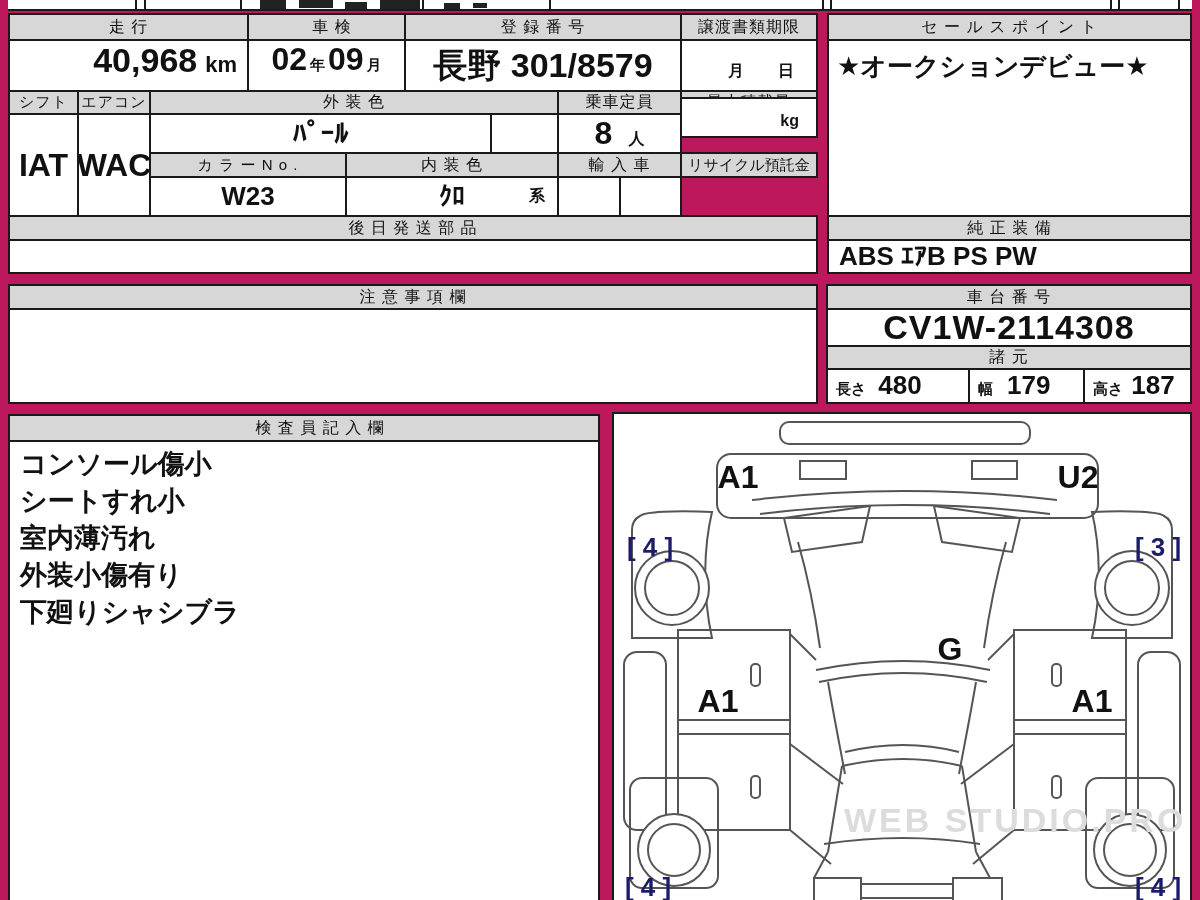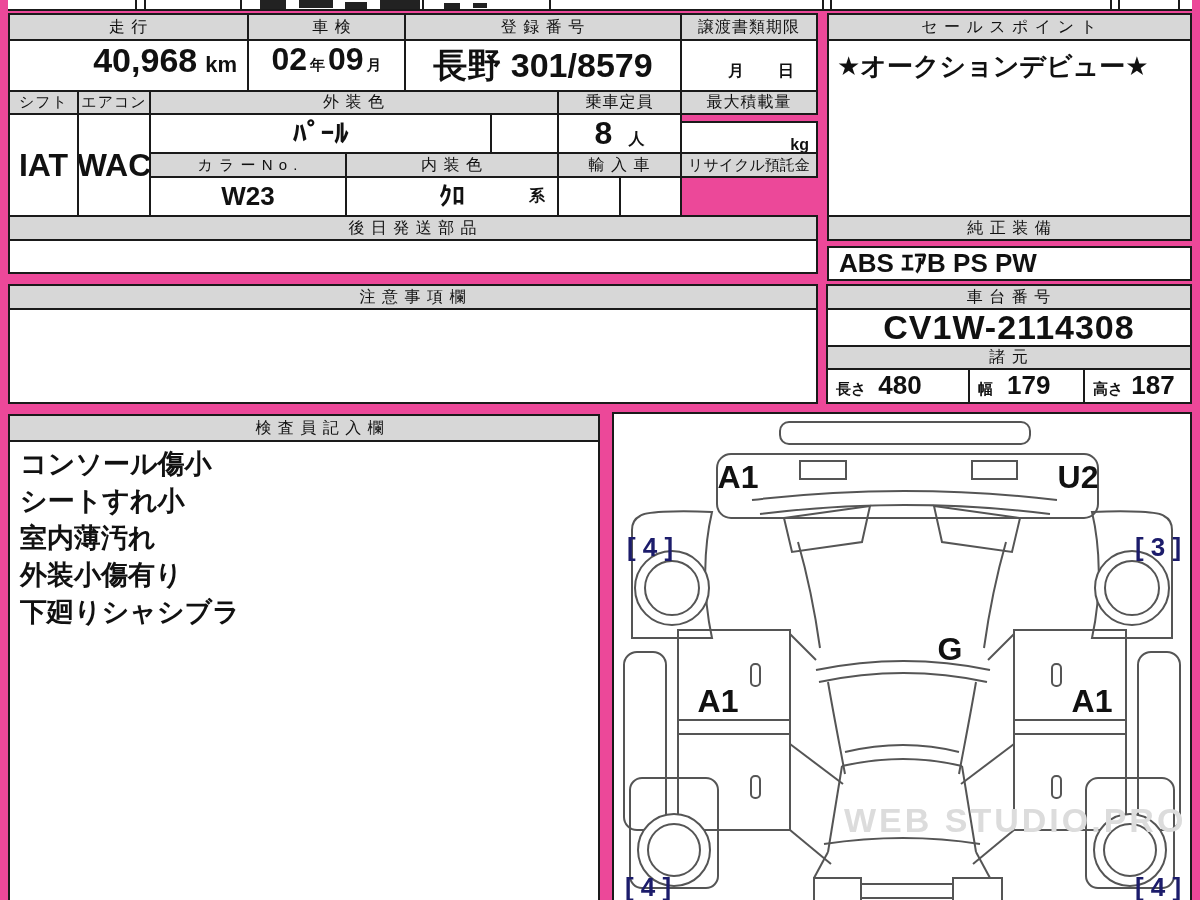--- a/index.html
+++ b/index.html
@@ -1,18 +1,18 @@
 <!DOCTYPE html>
 <html><head>
 <meta charset="utf-8">
 <style>
   html,body{margin:0;padding:0;}
   body{width:1200px;height:900px;overflow:hidden;background:#c8c8c8;
        font-family:"Liberation Sans","DejaVu Sans",sans-serif;color:#111;}
-  #sheet{position:relative;width:1200px;height:900px;background:#ec4899;overflow:hidden;}
+  #sheet{position:relative;width:1200px;height:900px;background:#be185d;overflow:hidden;}
   .box{position:absolute;box-sizing:border-box;}
   .cell{position:absolute;box-sizing:border-box;background:#fff;border:2px solid #1a1a1a;
         display:flex;align-items:center;justify-content:center;color:#111;overflow:hidden;}
   .hdr{background:#d7d7d7;font-size:16px;font-weight:500;letter-spacing:1px;white-space:pre;}
   .baseline{align-items:baseline;}
   .v34{font-size:34px;font-weight:bold;}
   .v32{font-size:32px;font-weight:bold;}
   .v28{font-size:28px;font-weight:bold;}
   .v26{font-size:26px;font-weight:bold;}
   .u16{font-size:16px;font-weight:bold;}
@@ -77,21 +77,21 @@
     <div class="cell hdr" style="left:672px;top:77px;width:138px;height:25px;">最大積載量</div>
 
     <div class="cell v32" style="left:0;top:100px;width:71px;height:104px;">IAT</div>
     <div class="cell v32" style="left:69px;top:100px;width:74px;height:104px;">WAC</div>
     <div class="cell v28" style="left:141px;top:100px;width:343px;height:41px;">ﾊﾟｰﾙ</div>
     <div class="cell" style="left:482px;top:100px;width:69px;height:41px;"></div>
     <div class="cell baseline" style="left:549px;top:100px;width:125px;height:41px;">
       <span class="v32">8</span>
       <span class="u16" style="font-weight:600;margin-left:16px;">人</span>
     </div>
-    <div class="cell" style="left:672px;top:108px;width:138px;height:41px;justify-content:flex-end;align-items:flex-end;padding:0 7px 6px 0;">
+    <div class="cell" style="left:672px;top:84px;width:138px;height:41px;justify-content:flex-end;align-items:flex-end;padding:0 17px 6px 0;">
       <span class="u16">kg</span>
     </div>
 
     <div class="cell hdr" style="left:141px;top:139px;width:198px;height:26px;font-size:15px;">カ ラ ー N o .</div>
     <div class="cell hdr" style="left:337px;top:139px;width:214px;height:26px;">内 装 色</div>
     <div class="cell hdr" style="left:549px;top:139px;width:125px;height:26px;">輸 入 車</div>
     <div class="cell hdr" style="left:672px;top:139px;width:138px;height:26px;font-size:15px;letter-spacing:0;">リサイクル預託金</div>
 
     <div class="cell v26" style="left:141px;top:163px;width:198px;height:41px;">W23</div>
     <div class="cell" style="left:337px;top:163px;width:214px;height:41px;">
@@ -104,21 +104,21 @@
     <div class="cell hdr" style="left:0;top:202px;width:810px;height:26px;">後 日 発 送 部 品</div>
     <div class="cell" style="left:0;top:226px;width:810px;height:35px;"></div>
   </div>
 
   <div class="box" style="left:827px;top:13px;width:365px;height:261px;">
     <div class="cell hdr" style="left:0;top:0;width:365px;height:28px;">セ ー ル ス ポ イ ン ト</div>
     <div class="cell" style="left:0;top:26px;width:365px;height:178px;justify-content:flex-start;align-items:flex-start;padding:8px 8px;">
       <span class="v26">★オークションデビュー★</span>
     </div>
     <div class="cell hdr" style="left:0;top:202px;width:365px;height:26px;">純 正 装 備</div>
-    <div class="cell" style="left:0;top:233px;width:365px;height:35px;justify-content:flex-start;padding-left:10px;">
+    <div class="cell" style="left:0;top:226px;width:365px;height:35px;justify-content:flex-start;padding-left:10px;">
       <span class="v26">ABS ｴｱB PS PW</span>
     </div>
   </div>
 
   <div class="box" style="left:8px;top:284px;width:810px;height:120px;">
     <div class="cell hdr" style="left:0;top:0;width:810px;height:26px;">注 意 事 項 欄</div>
     <div class="cell" style="left:0;top:24px;width:810px;height:96px;"></div>
   </div>
 
   <div class="box" style="left:826px;top:284px;width:366px;height:120px;">

